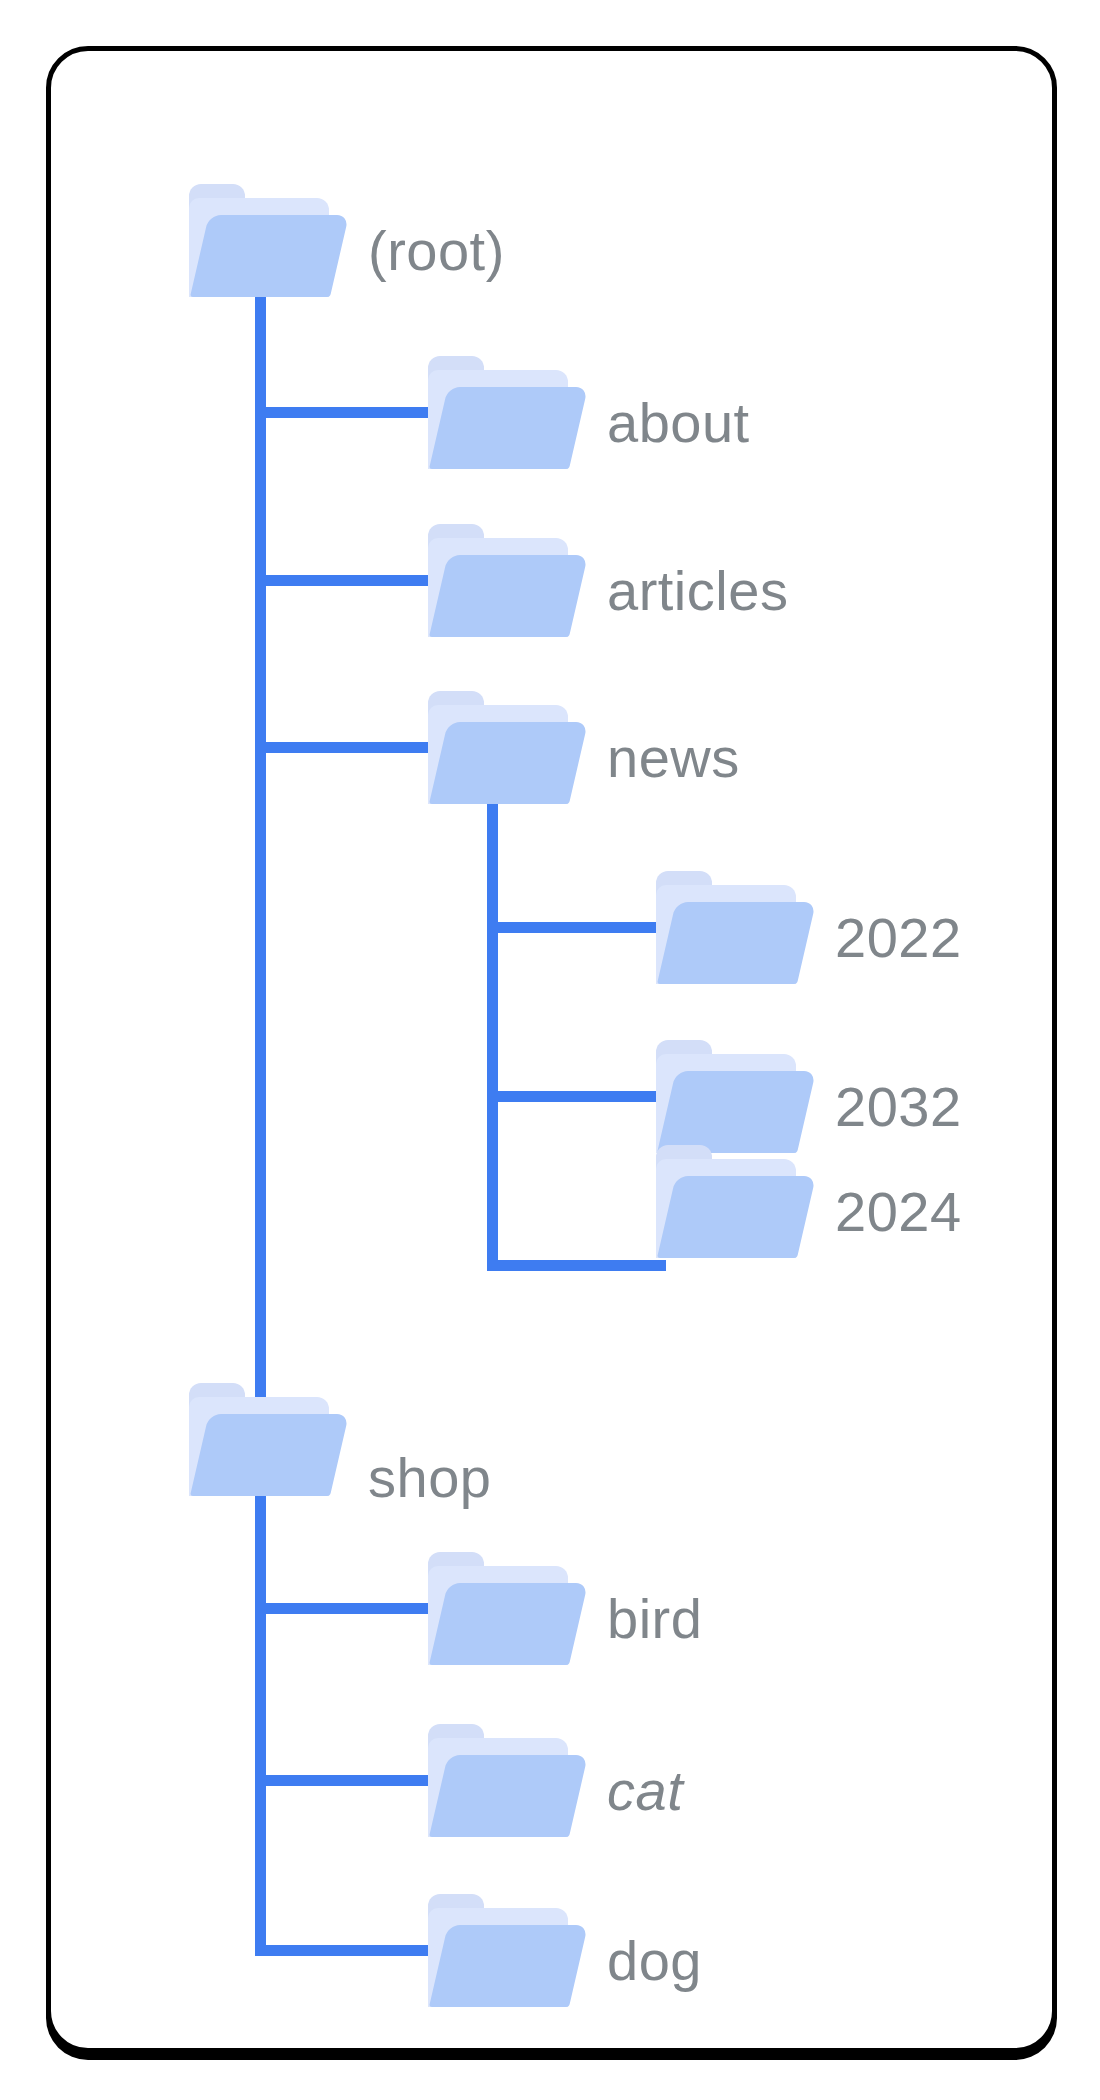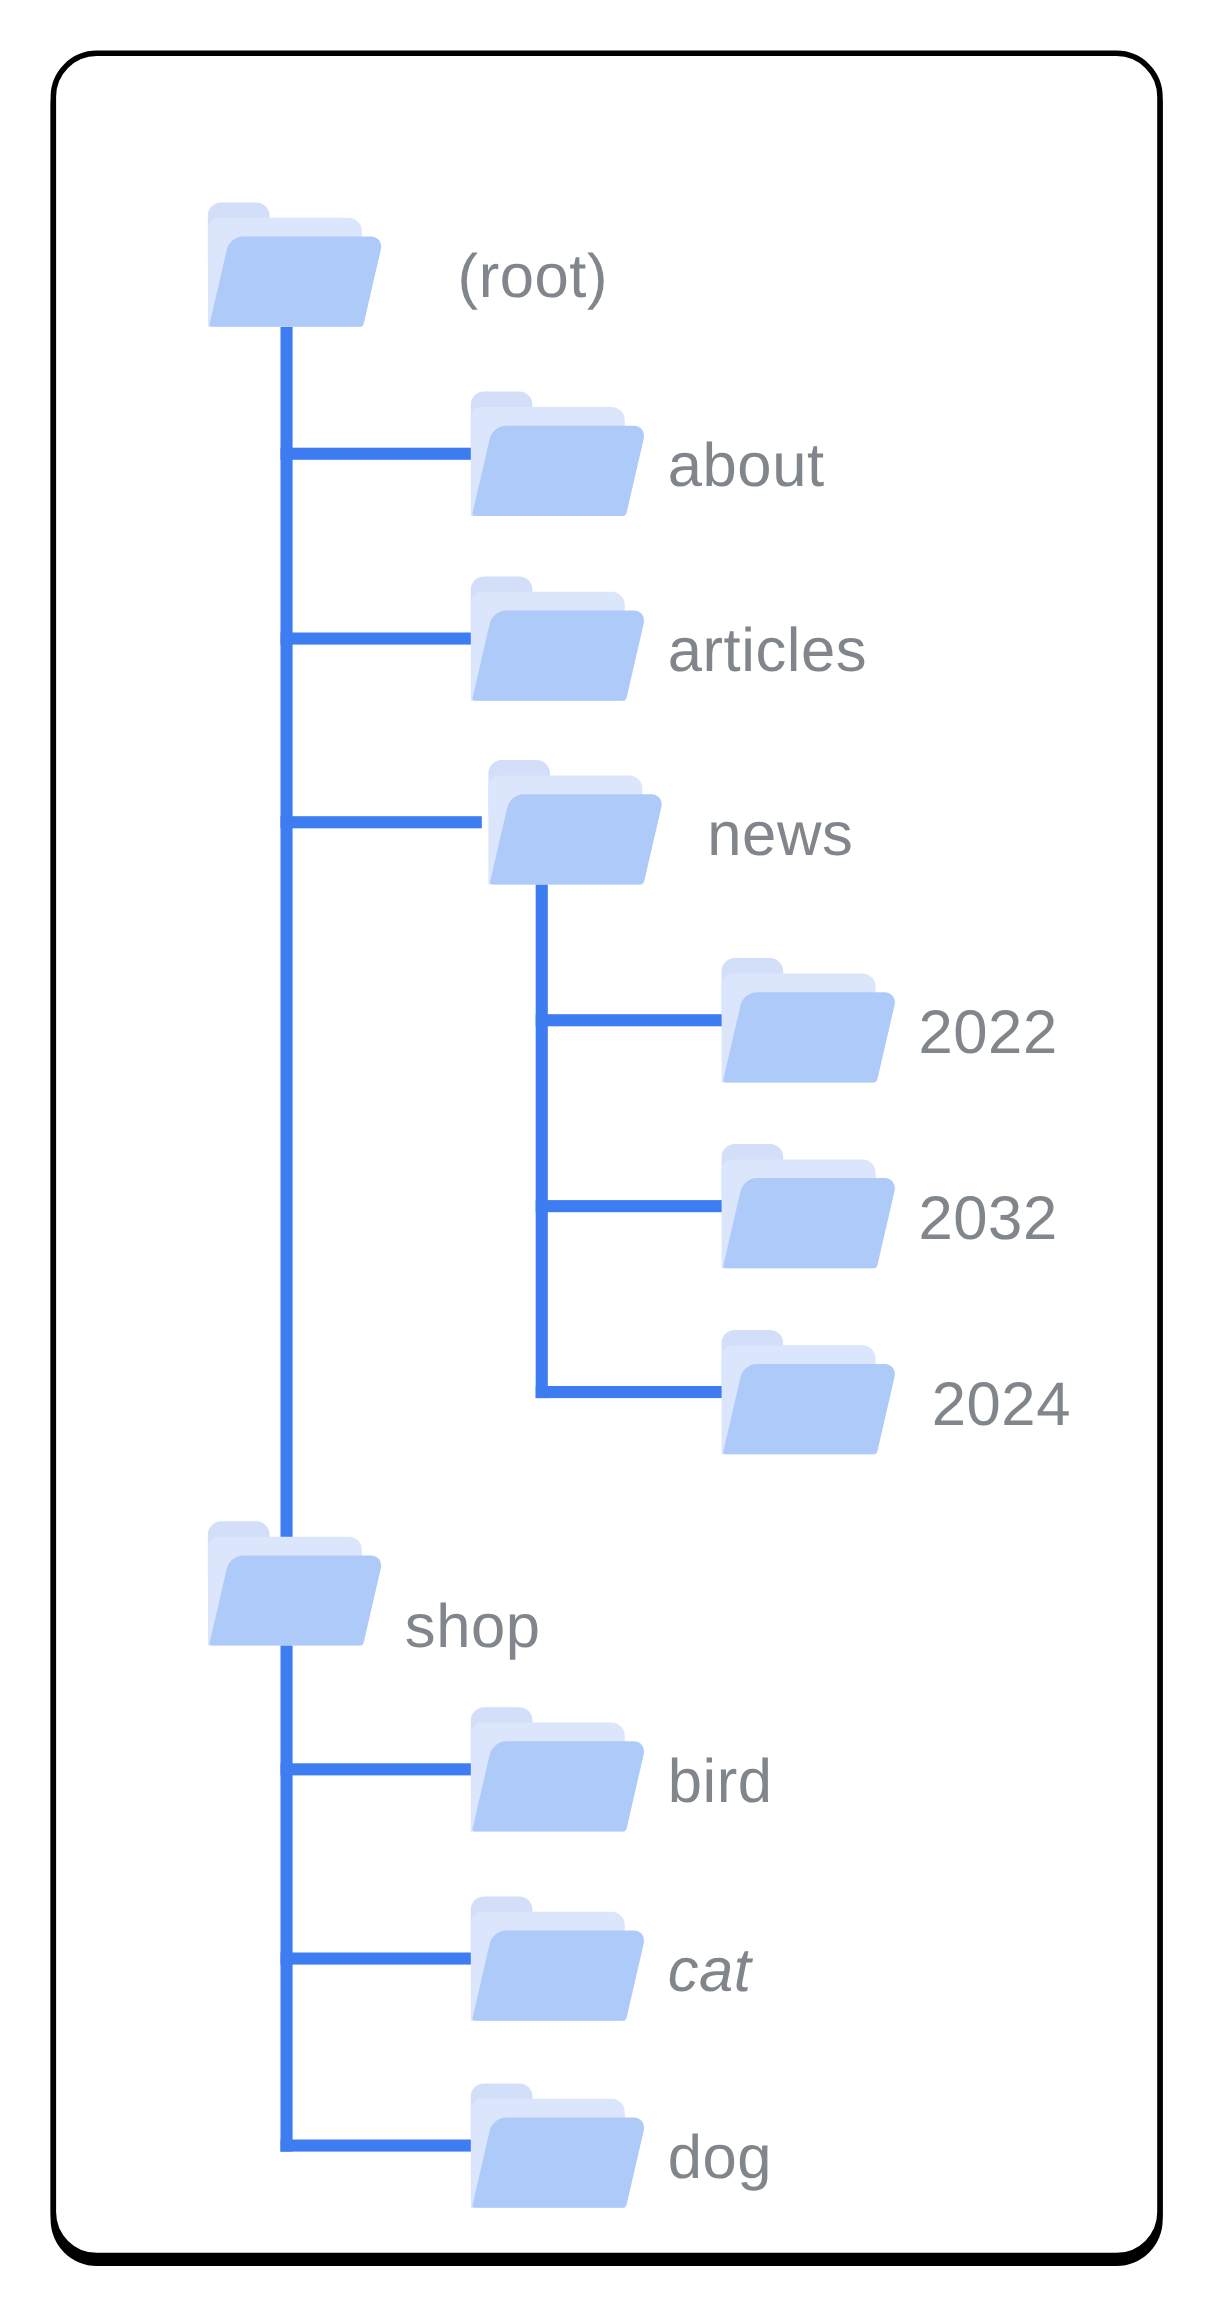--- a/index.html
+++ b/index.html
@@ -39,21 +39,21 @@
     <div class="line h" style="left:204px;top:524px;width:183px;"></div>
     <div class="line h" style="left:204px;top:691px;width:183px;"></div>
     <div class="line v" style="left:436px;top:750px;height:470px;"></div>
     <div class="line h" style="left:436px;top:871px;width:179px;"></div>
     <div class="line h" style="left:436px;top:1040px;width:179px;"></div>
     <div class="line h" style="left:436px;top:1209px;width:179px;"></div>
     <div class="line h" style="left:204px;top:1552px;width:183px;"></div>
     <div class="line h" style="left:204px;top:1724px;width:183px;"></div>
     <div class="line h" style="left:204px;top:1894px;width:183px;"></div>
 
-    <div class="node" style="left:133px;top:133px;gap:48px;">
+    <div class="node" style="left:133px;top:133px;">
       <div class="folder">
         <div class="f-tab"></div>
         <div class="f-back"></div>
         <div class="f-front"></div>
       </div>
       <div class="label">(root)</div>
     </div>
 
     <div class="node" style="left:372px;top:305px;">
       <div class="folder">
@@ -66,21 +66,21 @@
 
     <div class="node" style="left:372px;top:473px;">
       <div class="folder">
         <div class="f-tab"></div>
         <div class="f-back"></div>
         <div class="f-front"></div>
       </div>
       <div class="label">articles</div>
     </div>
 
-    <div class="node" style="left:388px;top:640px;gap:20px;">
+    <div class="node" style="left:372px;top:640px;">
       <div class="folder">
         <div class="f-tab"></div>
         <div class="f-back"></div>
         <div class="f-front"></div>
       </div>
       <div class="label">news</div>
     </div>
 
     <div class="node" style="left:600px;top:820px;">
       <div class="folder">
@@ -93,21 +93,21 @@
 
     <div class="node" style="left:600px;top:989px;">
       <div class="folder">
         <div class="f-tab"></div>
         <div class="f-back"></div>
         <div class="f-front"></div>
       </div>
       <div class="label">2032</div>
     </div>
 
-    <div class="node" style="left:600px;top:1158px;gap:12px;">
+    <div class="node" style="left:600px;top:1094px;">
       <div class="folder">
         <div class="f-tab"></div>
         <div class="f-back"></div>
         <div class="f-front"></div>
       </div>
       <div class="label">2024</div>
     </div>
 
     <div class="node" style="left:133px;top:1332px;align-items:flex-end;">
       <div class="folder">

